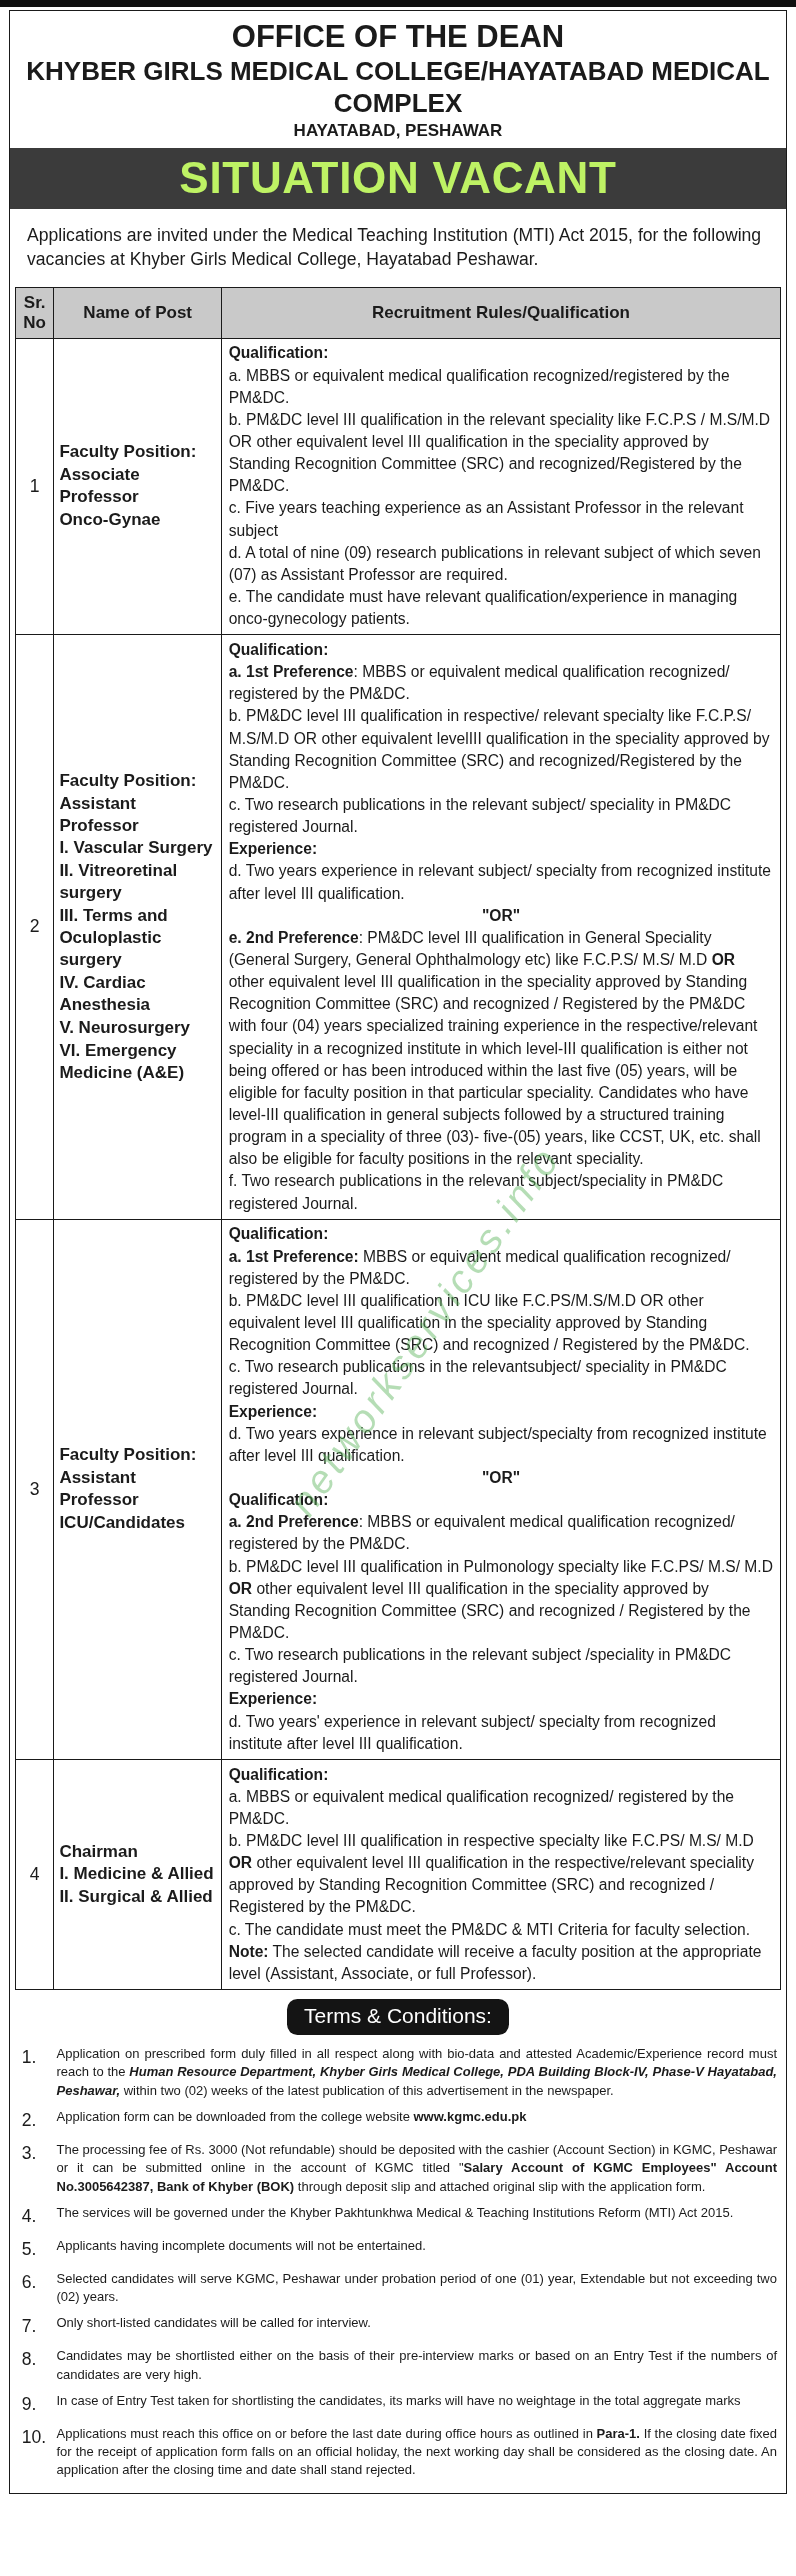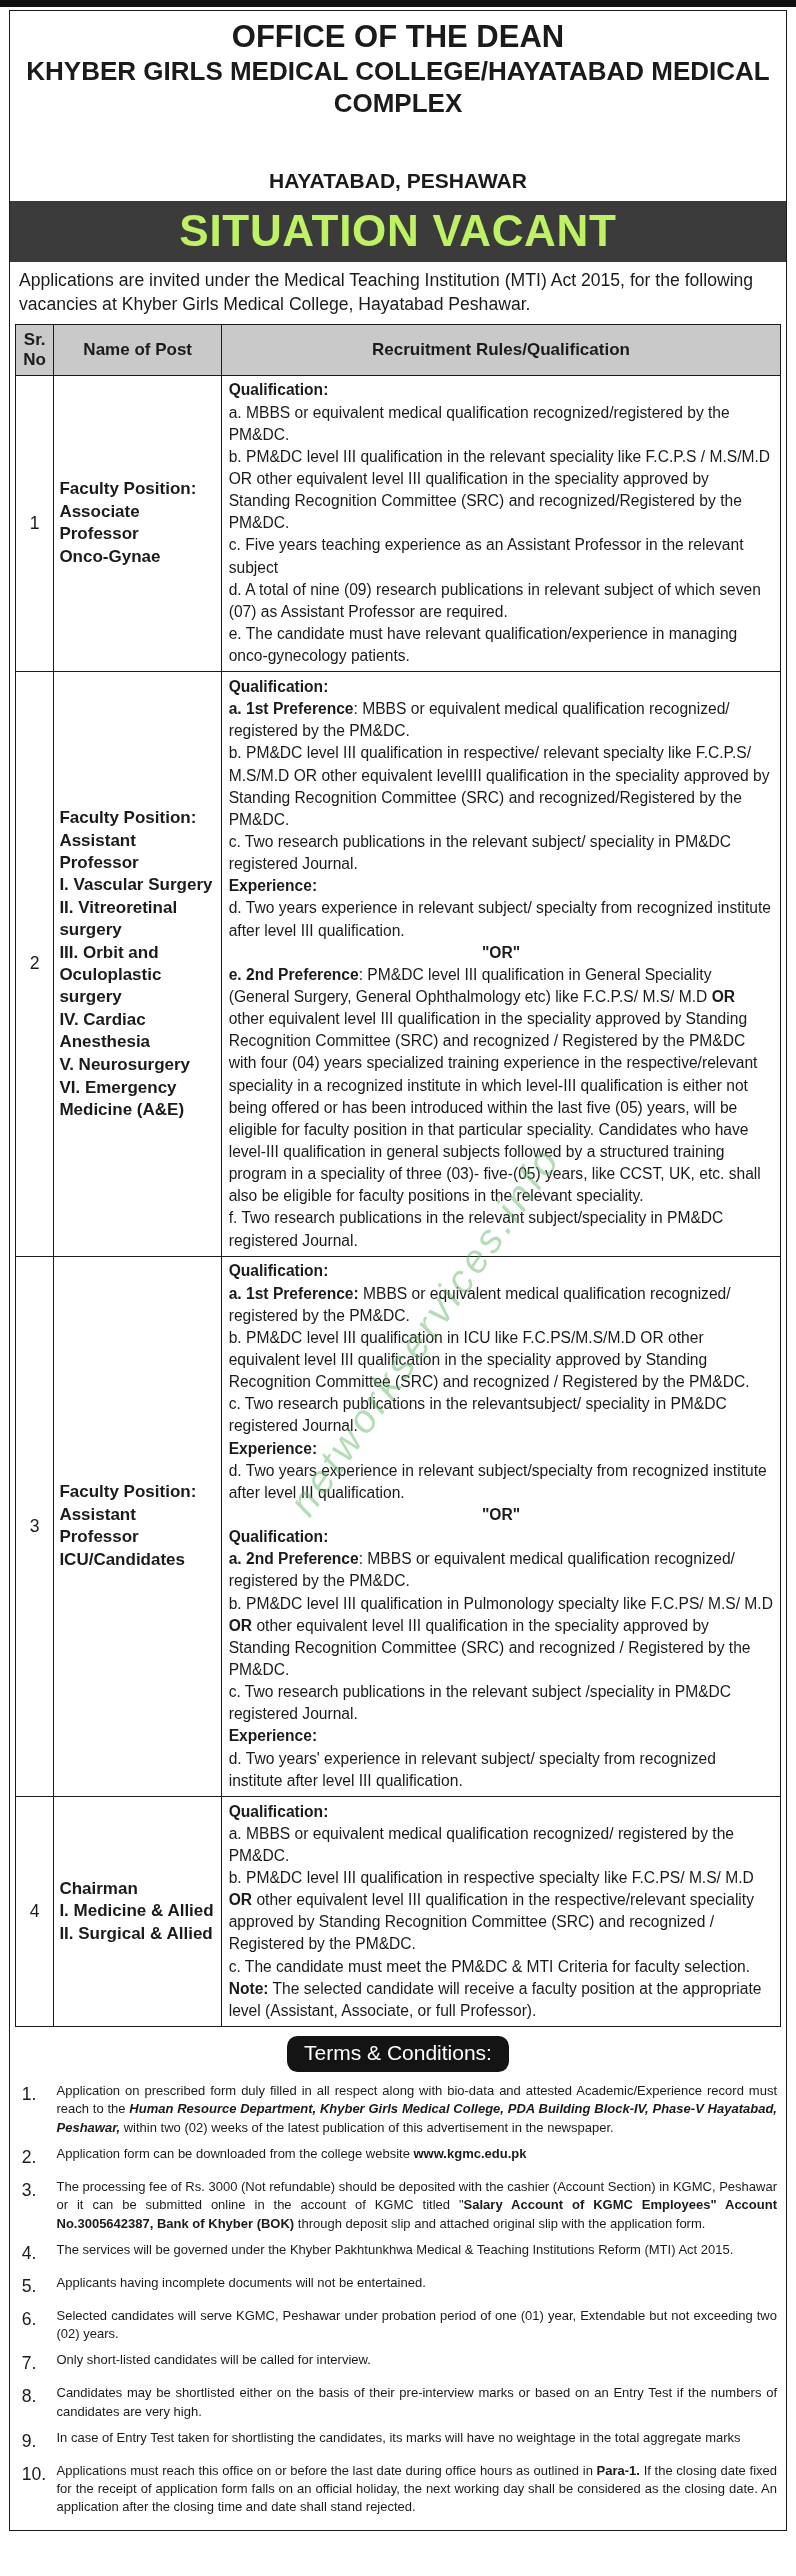--- a/index.html
+++ b/index.html
@@ -4,24 +4,24 @@
 <style>
   html,body{margin:0;padding:0;background:#ffffff;}
   body{font-family:"Liberation Sans","DejaVu Sans",sans-serif;color:#1b1b1b;}
   .page{position:relative;width:796px;background:#fff;overflow:hidden;}
   .top-strip{height:6.5px;background:#101010;width:100%;}
   .ad{margin:3.9px 9px 10.4px 9px;border:1.3px solid #1a1a1a;background:#fff;}
   
   .ad-header{text-align:center;padding:7.8px 3.9px 6.5px 3.9px;}
   .h-line1{font-size:31px;font-weight:bold;letter-spacing:0px;line-height:1.15;text-align:center;}
   .h-line2{font-size:26px;font-weight:bold;line-height:1.25;}
-  .h-line3{font-size:21px;font-weight:bold;line-height:1.25;margin-top:48px;}
+  .h-line3{font-size:17px;font-weight:bold;line-height:1.25;}
   .band{background:#3b3b3b;color:#bef264;text-align:center;}
   .situation{font-size:44px;font-weight:bold;padding:5.2px 0 6.5px 0;letter-spacing:0.7px;}
-  .intro{font-size:17.6px;line-height:1.35;padding:6.5px 9px 7.8px 9px;margin:0;}
+  .intro{font-size:17.6px;line-height:1.35;padding:6.5px 9px 7.8px 9px;margin:8px;}
   
   table.vtable{border-collapse:collapse;width:calc(100% - 10.4px);margin:0 5.2px 9px 5.2px;}
   table.vtable th,table.vtable td{border:1.3px solid #1a1a1a;vertical-align:middle;}
   table.vtable th{background:#c9c9c9;font-size:17px;font-weight:bold;padding:5.2px 2.6px;text-align:center;line-height:1.15;}
   .sr-col{width:38px;}
   .post-col{width:168px;}
   .sr-cell{text-align:center;font-size:17.6px;padding:2.6px;}
   .post-cell{padding:3.9px 5.2px;font-size:17px;font-weight:bold;line-height:1.3;}
   .post-line{margin:0.7px 0;}
   .rules-cell{padding:3.9px 6.5px;font-size:15.6px;line-height:1.42;vertical-align:top;}
@@ -88,21 +88,21 @@
               <div class="rule-par"><span>e. The candidate must have relevant qualification/experience in managing onco-gynecology patients.</span></div>
             </td>
           </tr>
           <tr class="vrow">
             <td class="sr-cell">2</td>
             <td class="post-cell">
               <div class="post-line">Faculty Position:</div>
               <div class="post-line">Assistant Professor</div>
               <div class="post-line">I. Vascular Surgery</div>
               <div class="post-line">II. Vitreoretinal surgery</div>
-              <div class="post-line">III. Orbit and Oculoplastic surgery</div>
+              <div class="post-line">III. Terms and Oculoplastic surgery</div>
               <div class="post-line">IV. Cardiac Anesthesia</div>
               <div class="post-line">V. Neurosurgery</div>
               <div class="post-line">VI. Emergency Medicine (A&amp;E)</div>
             </td>
             <td class="rules-cell">
               <div class="rule-par"><span class="b ">Qualification:</span></div>
               <div class="rule-par"><span class="b ">a. 1st Preference</span><span>: MBBS or equivalent medical qualification recognized/ registered by the PM&amp;DC.</span></div>
               <div class="rule-par"><span>b. PM&amp;DC level III qualification in respective/ relevant specialty like F.C.P.S/ M.S/M.D OR other equivalent levelIII qualification in the speciality approved by Standing Recognition Committee (SRC) and recognized/Registered by the PM&amp;DC.</span></div>
               <div class="rule-par"><span>c. Two research publications in the relevant subject/ speciality in PM&amp;DC registered Journal.</span></div>
               <div class="rule-par"><span class="b ">Experience:</span></div>

